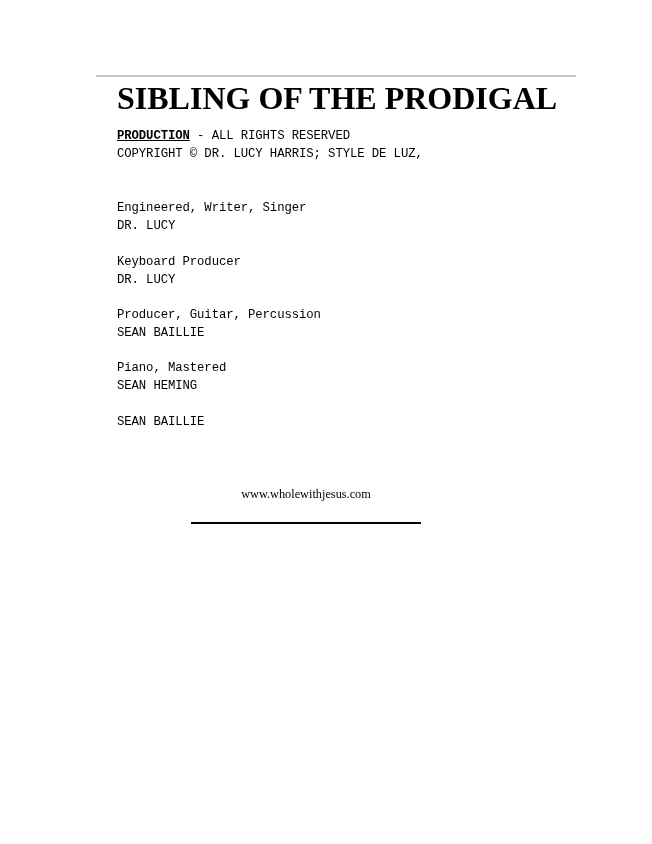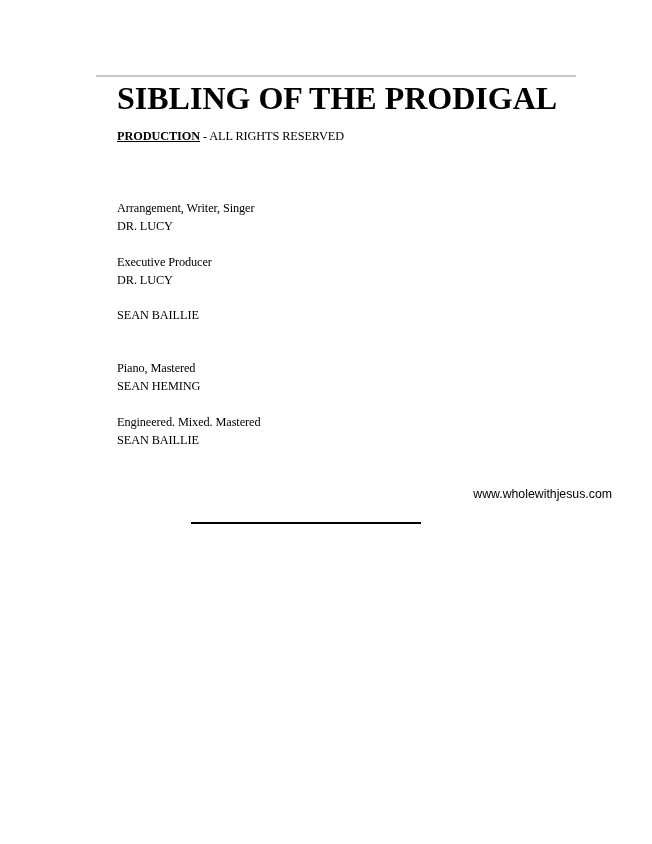--- a/index.html
+++ b/index.html
@@ -12,66 +12,67 @@
     background: #c8c8c8;
   }
   .title {
     position: absolute; left: 117px; top: 84px;
     font-family: "Liberation Serif", "DejaVu Serif", serif;
     font-weight: bold; font-size: 32px; letter-spacing: 0px; white-space: nowrap;
     line-height: 28px;
   }
   .body-text {
     position: absolute; left: 117px;
-    font-family: Liberation Serif, serif;
+    font-family: Liberation Mono, monospace;
     font-size: 12.3px; line-height: 18px; white-space: nowrap;
     letter-spacing: -0.1px;
   }
   .u { text-decoration: underline; font-weight: bold; }
   .line { display: block; height: 18px; }
   .url {
-    position: absolute; left: 0; width: 612px; top: 485px; text-align: right;
-    font-family: Liberation Sans, sans-serif;
+    position: absolute; left: 0; width: 612px; top: 485px; text-align: center;
+    font-family: Liberation Serif, serif;
     font-size: 12.3px; line-height: 18px;
   }
   .bottom-rule {
     position: absolute; left: 191px; top: 522px; width: 230px; height: 2px;
     background: #000;
   }
 </style>
 </head>
 <body>
 
 <div class="top-rule"></div>
 
 <div class="title">SIBLING OF THE PRODIGAL</div>
 
 <div class="body-text" style="top:127px;">
   <span class="line"><span class="u">PRODUCTION</span><span> - ALL RIGHTS RESERVED</span></span>
+  <span class="line">COPYRIGHT © DR. LUCY HARRIS; STYLE DE LUZ,</span>
 </div>
 
 <div class="body-text" style="top:199px;">
-  <span class="line">Arrangement, Writer, Singer</span>
+  <span class="line">Engineered, Writer, Singer</span>
   <span class="line">DR. LUCY</span>
 </div>
 
 <div class="body-text" style="top:253px;">
-  <span class="line">Executive Producer</span>
+  <span class="line">Keyboard Producer</span>
   <span class="line">DR. LUCY</span>
 </div>
 
 <div class="body-text" style="top:306px;">
+  <span class="line">Producer, Guitar, Percussion</span>
   <span class="line">SEAN BAILLIE</span>
 </div>
 
 <div class="body-text" style="top:359px;">
   <span class="line">Piano, Mastered</span>
   <span class="line">SEAN HEMING</span>
 </div>
 
 <div class="body-text" style="top:413px;">
-  <span class="line">Engineered. Mixed. Mastered</span>
   <span class="line">SEAN BAILLIE</span>
 </div>
 
 <div class="url">www.wholewithjesus.com</div>
 
 <div class="bottom-rule"></div>
 
 </body></html>

